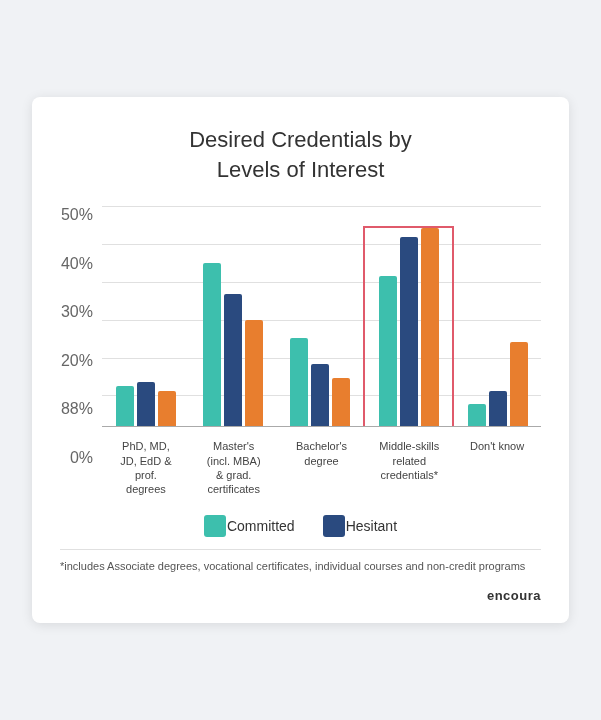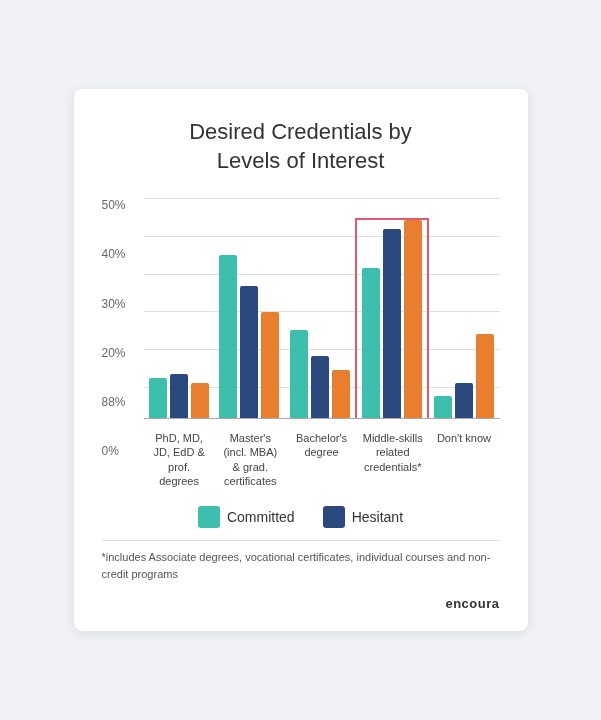--- a/index.html
+++ b/index.html
@@ -9,21 +9,21 @@
       background: #f0f2f5;
       display: flex;
       align-items: center;
       justify-content: center;
       font-family: 'Arial', sans-serif;
     }
     .card {
       background: #fff;
       border-radius: 8px;
       box-shadow: 0 2px 12px rgba(0,0,0,0.10);
-      width: 454px;
+      width: 537px;
       padding: 28px 28px 20px 28px;
     }
     .title {
       text-align: center;
       font-size: 22px;
       color: #333;
       font-weight: 400;
       line-height: 1.35;
       margin-bottom: 22px;
     }
@@ -36,22 +36,23 @@
       position: absolute;
       left: 0;
       top: 0;
       bottom: 30px;
       display: flex;
       flex-direction: column-reverse;
       justify-content: space-between;
       width: 38px;
     }
     .y-label {
-      font-size: 12px;
+      font-size: 16px;
       color: #666;
+      text-align: right;
       padding-right: 5px;
     }
     .chart-body {
       margin-left: 42px;
       position: relative;
     }
     .grid-lines {
       position: absolute;
       left: 0; right: 0; top: 0; bottom: 30px;
       display: flex;
@@ -113,21 +114,21 @@
     .legend {
       display: flex;
       justify-content: center;
       gap: 28px;
       margin-top: 18px;
       margin-bottom: 12px;
     }
     .legend-item {
       display: flex;
       align-items: center;
-      gap: 7px;
+      gap: 1px;
       font-size: 14px;
       color: #333;
     }
     .legend-swatch {
       width: 22px;
       height: 22px;
       border-radius: 3px;
     }
     .footnote {
       font-size: 11px;

